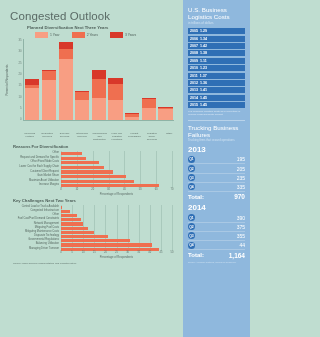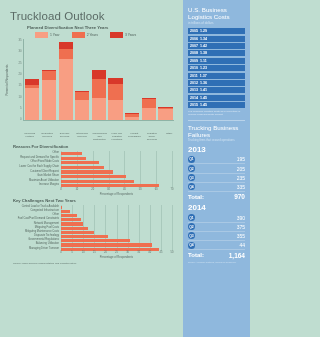--- a/index.html
+++ b/index.html
@@ -172,21 +172,21 @@
   .total-val { font-size: 6.5px; color: #ffffff; font-weight: bold; }
   .r-source { font-size: 2.2px; color: #cfe2f2; margin-top: 2px; line-height: 1.2; }
 </style>
 </head>
 <body>
 
 <div class="page">
 
   <div class="left">
 
-    <div class="infographic-title">Truckload Outlook</div>
+    <div class="infographic-title">Congested Outlook</div>
 
     <div class="panel">
       <div class="panel-title">Planned Diversification Next Three Years</div>
 
       <div class="legend">
         <div class="legend-item">
           <span class="legend-swatch" style="background: rgb(248, 158, 131);"></span>
           <span class="legend-label">1 Year</span>
         </div>
         <div class="legend-item">

